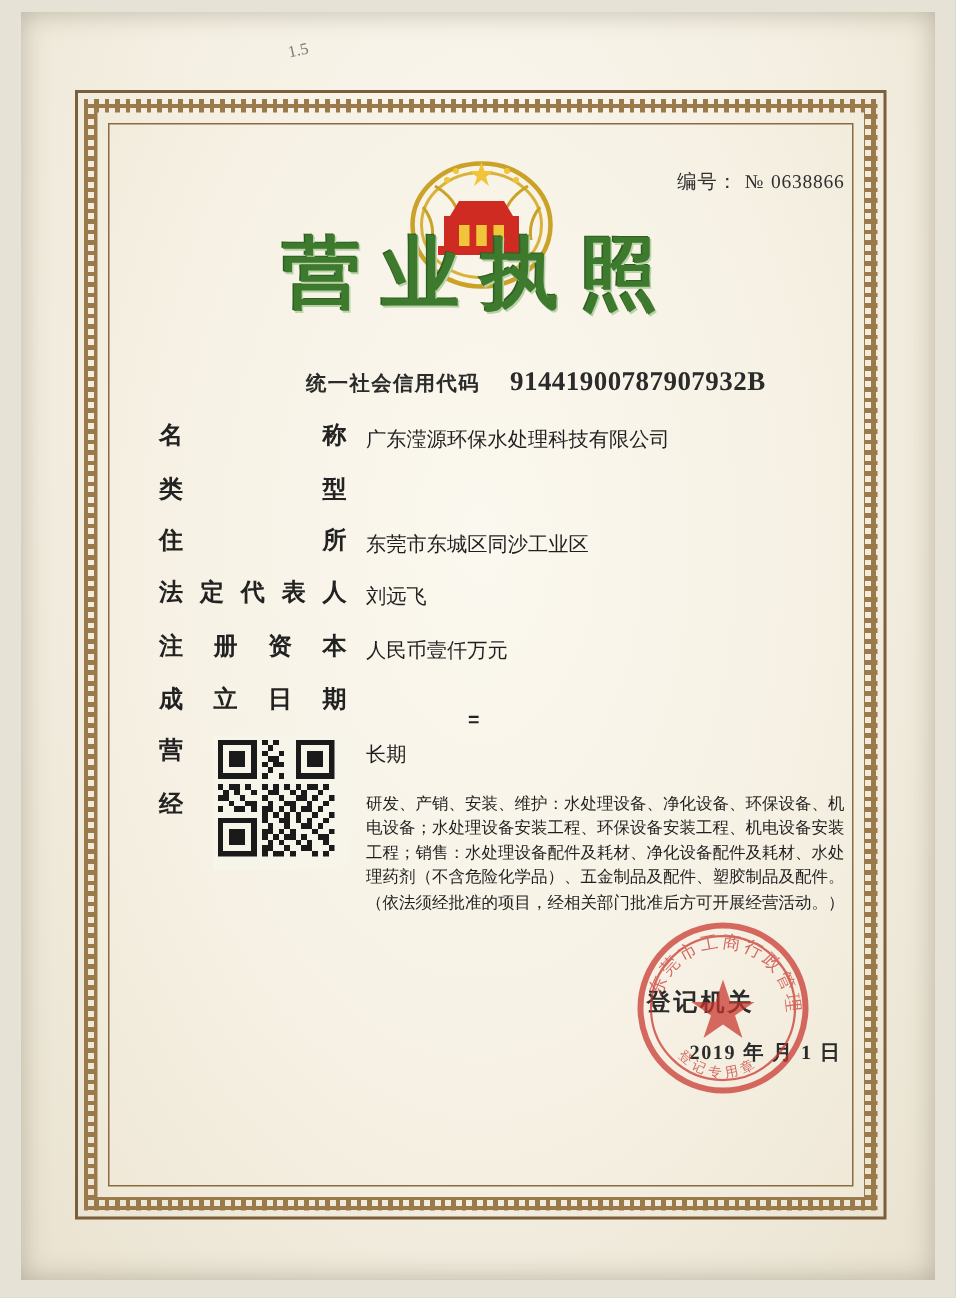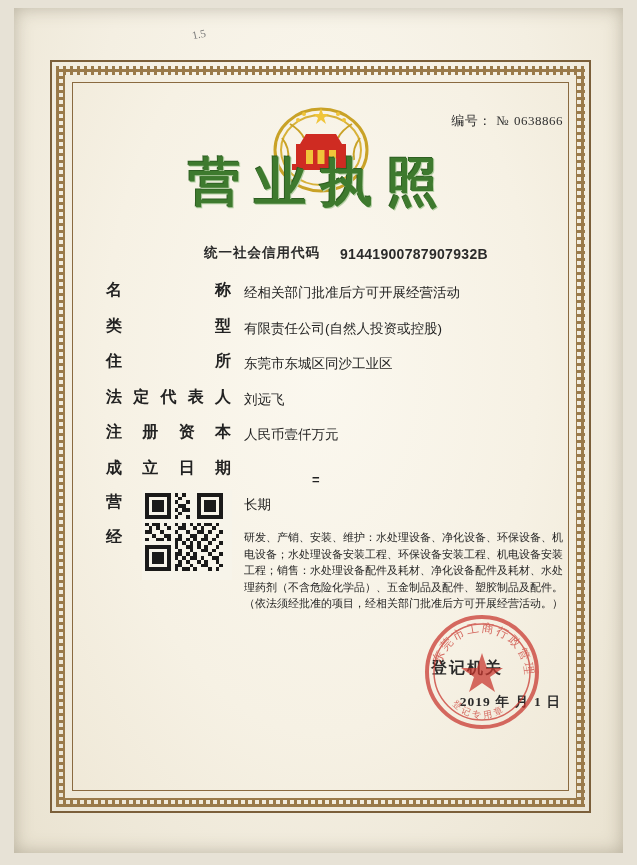--- a/index.html
+++ b/index.html
@@ -76,22 +76,22 @@
     white-space:nowrap;
   }
 
   .credit-row{
     position:absolute;left:130px;right:0;top:160px;
     font-size:13.5px;font-weight:bold;
     display:flex;align-items:flex-end;gap:20px;
   }
   .credit-label{letter-spacing:1px;}
   .credit-code{
-    font-family:Liberation Sans, sans-serif;
-    font-weight:bold;font-size:14px;letter-spacing:.3px;
+    font-family:Liberation Serif, serif;
+    font-weight:bold;font-size:18px;letter-spacing:.3px;
   }
 
   .fields{
     position:absolute;left:32px;right:0;top:196px;
   }
   .row{
     display:flex;align-items:flex-start;
     margin-bottom:13px;
   }
   .flabel{
@@ -226,29 +226,28 @@
       <div class="credit-label">统一社会信用代码</div>
       <div class="credit-code">91441900787907932B</div>
     </div>
 
     <div class="fields">
       <div class="row">
         <div class="flabel">
           <span>名</span>
           <span>称</span>
         </div>
-        <div class="fvalue">经相关部门批准后方可开展经营活动</div>
+        <div class="fvalue">广东滢源环保水处理科技有限公司</div>
       </div>
 
       <div class="row">
         <div class="flabel">
           <span>类</span>
           <span>型</span>
         </div>
-        <div class="fvalue">有限责任公司(自然人投资或控股)</div>
       </div>
 
       <div class="row">
         <div class="flabel">
           <span>住</span>
           <span>所</span>
         </div>
         <div class="fvalue">东莞市东城区同沙工业区</div>
       </div>
 

